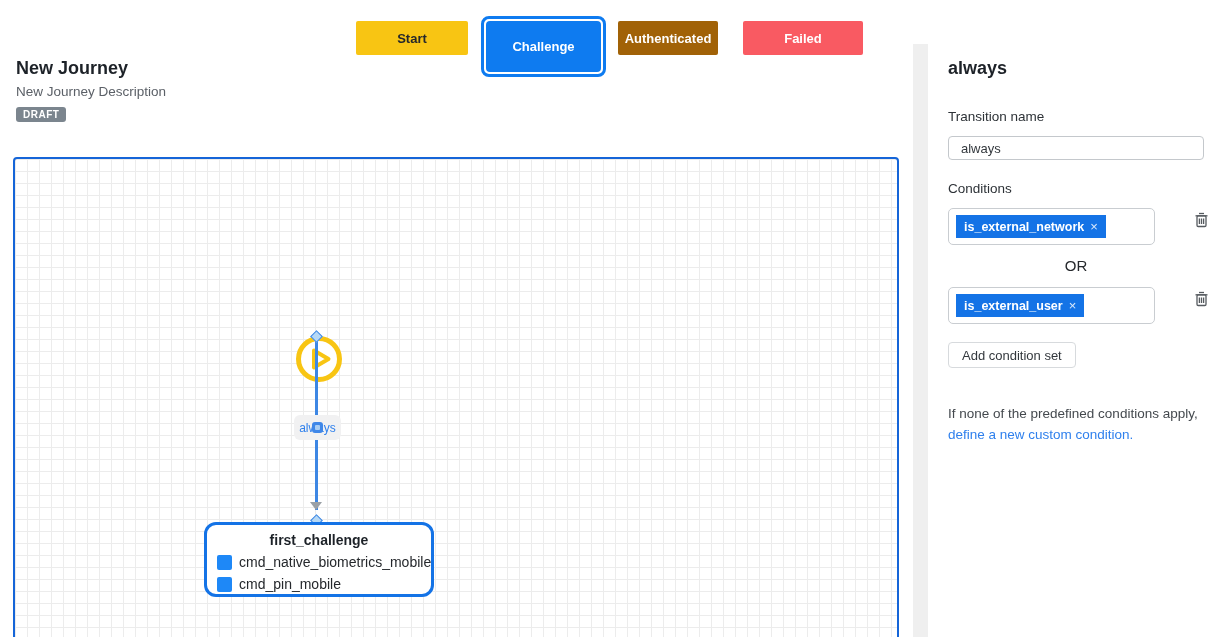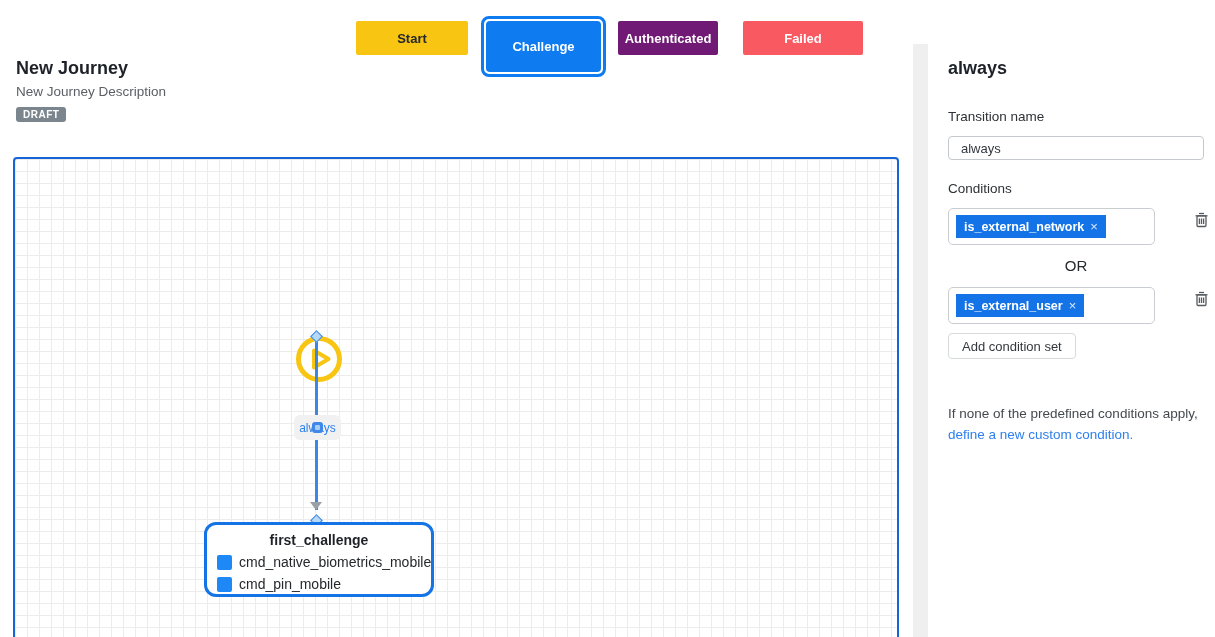--- a/index.html
+++ b/index.html
@@ -13,21 +13,21 @@
   .draft-badge { left:16px; top:63px; background:#7b858e; color:#fff; font-size:10px;
     font-weight:700; letter-spacing:.5px; padding:2px 7px; border-radius:3px; }
 
   .hbtn { position:absolute; top:21px; height:34px; border:none; border-radius:2px;
     font-family:"Liberation Sans",sans-serif; font-size:13px; font-weight:700;
     color:#fff; cursor:pointer; }
   .btn-start { left:356px; width:112px; background:#F8C513; color:#25282c; }
   .btn-selected-wrap { position:absolute; left:481px; top:16px; width:125px; height:61px;
     border:3px solid #0E7BF0; border-radius:8px; padding:2px; background:#fff; }
   .btn-challenge { position:static; width:100%; height:100%; top:0; background:#0E7BF0; border-radius:4px; }
-  .btn-auth { left:618px; width:100px; background:#701a75; }
+  .btn-auth { left:618px; width:100px; background:#a16207; }
   .btn-failed { left:743px; width:120px; background:#F95A62; }
 
   
   .canvas { left:13px; top:113px; width:886px; height:560px; background:#fff;
     border:2px solid #1565D8; border-radius:4px;
     background-image:
       linear-gradient(to right, #ececec 1px, transparent 1px),
       linear-gradient(to bottom, #ececec 1px, transparent 1px);
     background-size:12px 12px; }
 
@@ -72,21 +72,21 @@
     cursor:default; }
   .chip-x { font-weight:400; font-size:13px; opacity:.85; cursor:pointer; }
 
   .trash-btn { width:16px; height:17px; background:none; border:none; cursor:pointer; padding:0; }
   .trash-1 { left:1193px; top:168px; }
   .trash-2 { left:1193px; top:247px; }
 
   .or-label { left:948px; top:213px; width:256px; text-align:center; font-size:15px;
     font-weight:400; color:#25282c; }
 
-  .add-cond-btn { left:948px; top:289px; height:26px; padding:0 13px; background:#fff;
+  .add-cond-btn { left:948px; top:298px; height:26px; padding:0 13px; background:#fff;
     border:1px solid #d7dadd; border-radius:4px; font-family:"Liberation Sans",sans-serif;
     font-size:13px; color:#33383d; cursor:pointer; }
 
   .footer-note { left:948px; top:359px; width:252px; font-size:13.5px; color:#44494e;
     line-height:21px; }
   .footer-note a { color:#2f80ed; text-decoration:none; cursor:pointer; }
 </style>
 </head>
 <body>
 

